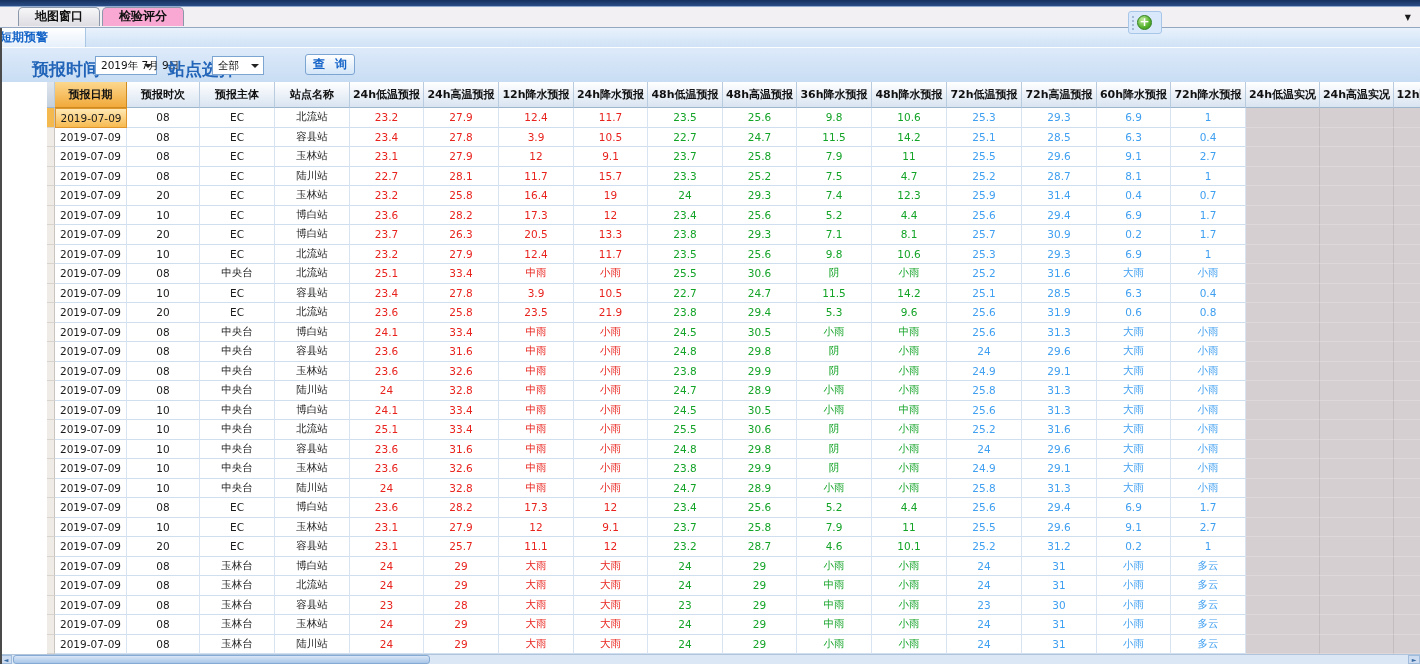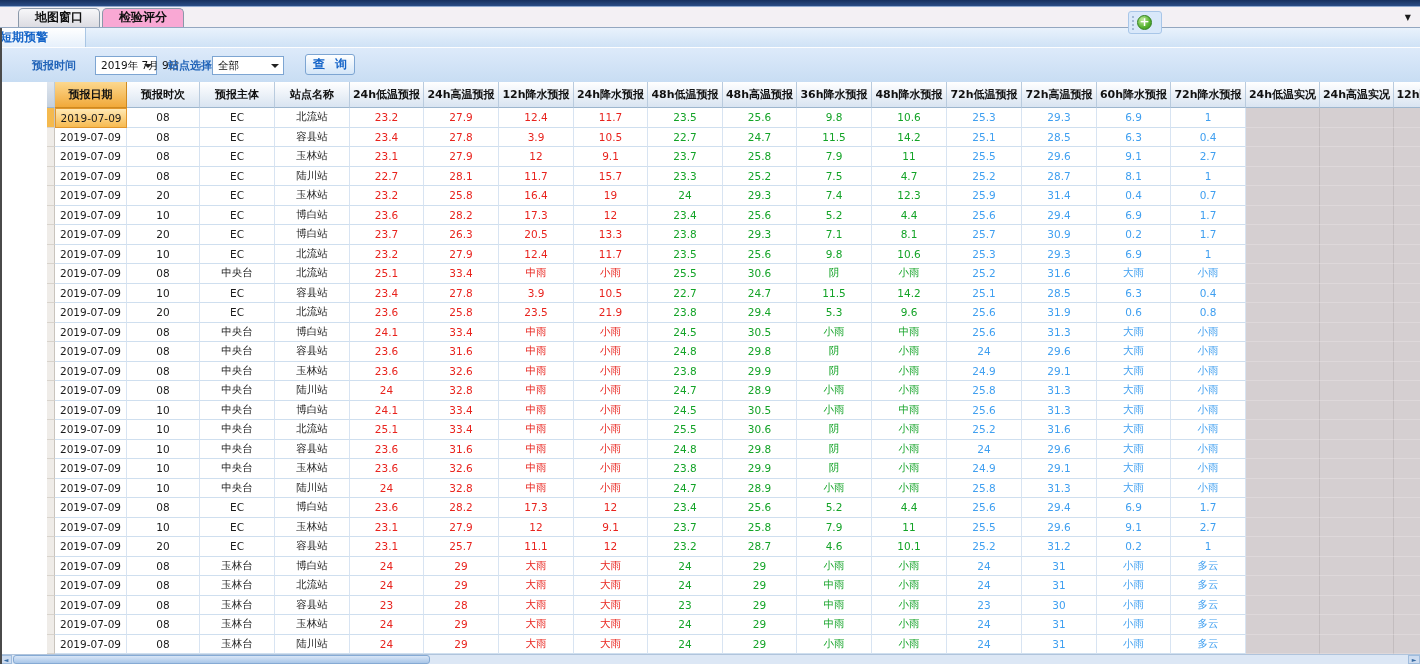--- a/index.html
+++ b/index.html
@@ -3,42 +3,42 @@
 <meta charset="utf-8">
 <style>
   * { margin:0; padding:0; box-sizing:border-box; }
   html,body { width:1420px; height:664px; overflow:hidden; }
   body { font-family:"DejaVu Sans","Liberation Sans",sans-serif; background:#fff; position:relative; }
 
   
   .titlebar { height:7px; background:linear-gradient(#16305e,#2a4d86); border-bottom:1px solid #8fa9cf; }
 
   
-  .tabbar { height:21px; background:#f3f0f4; border-bottom:1px solid #93a7c0; display:flex; align-items:center; padding-left:18px; position:relative; }
+  .tabbar { height:21px; background:#f3f0f4; border-bottom:1px solid #93a7c0; display:flex; align-items:flex-start; padding-left:18px; position:relative; }
   .tab { height:19px; line-height:17px; padding:0 16px; font-size:12px; font-weight:600; color:#111;
          border:1px solid #8a98a9; border-bottom:none; border-radius:5px 5px 0 0; margin-right:2px;
          background:linear-gradient(#f7f7f9,#dcdce2); cursor:default; }
   .tab.active { background:#f9a8d4; }
   .add-btn { position:absolute; left:1128px; top:4px; width:34px; height:23px; background:#d9e8fa;
              border:1px solid #a8c6e8; border-radius:3px; display:flex; align-items:center; gap:3px; padding-left:3px; }
   .grip { display:flex; flex-direction:column; gap:2px; }
   .grip i { width:2px; height:2px; background:#8fa8c8; border-radius:50%; }
   .plus-circle { width:15px; height:15px; border-radius:50%; border:1px solid #2f7f1c;
                  background:radial-gradient(circle at 35% 30%, #c2ec9e, #55b12e 60%, #3f9320);
                  color:#fff; font-size:12px; font-weight:bold; line-height:13px; text-align:center; }
   .corner-arrow { position:absolute; right:9px; top:6px; font-size:8px; color:#1a1a1a; }
 
   
   .subtabbar { height:20px; background:linear-gradient(#e9f2fc,#cfe2f6); border-bottom:1px solid #fdfdfe; display:flex; }
   .subtab { min-width:86px; line-height:19px; font-size:12px; font-weight:bold; color:#1464c8;
             background:linear-gradient(#ffffff,#e6f0fb); border-right:1px solid #a9c6e4; }
 
   
   .filterband { height:34px; background:linear-gradient(#ddeafa,#c8ddf3); position:relative; }
-  .flabel { position:absolute; top:10px; font-size:11px; font-weight:600; color:#2264b8; }
+  .flabel { position:absolute; top:10px; font-size:17px; font-weight:600; color:#2264b8; }
   .combo { position:absolute; top:8px; height:19px; background:#fff; border:1px solid #7da5d2;
            font-size:10.5px; color:#111; line-height:17px; padding:0 16px 0 5px; white-space:nowrap; }
   .combo::after { content:""; position:absolute; right:4px; top:7px; border:4px solid transparent; border-top-color:#222; }
   .query-btn { position:absolute; left:305px; top:6px; width:50px; height:21px; border:1px solid #7da5d2; border-radius:3px;
                background:linear-gradient(#ffffff,#d4e6f8); color:#1464c8; font-size:12px; font-weight:bold;
                text-align:center; line-height:19px; letter-spacing:3px; padding-left:3px; }
 
   
   table { border-collapse:separate; border-spacing:0; table-layout:fixed; width:1420px;margin-left:47px; }
   th { height:26px; font-size:11px; font-weight:600; color:#111; text-align:center;
@@ -89,21 +89,21 @@
 </div>
 
 <div class="subtabbar">
   <div class="subtab">短期预警</div>
 </div>
 
 <div class="filterband">
   <span class="flabel" style="left:32px">预报时间</span>
   <div class="combo" style="left:95px; width:62px;">2019年 7月 9日</div>
   <span class="flabel" style="left:168px">站点选择</span>
-  <div class="combo" style="left:212px; width:72px;">全部</div>
+  <div class="combo" style="left:212px; width:52px;">全部</div>
   <div class="query-btn">查 询</div>
 </div>
 
 <table>
   <colgroup id="cols">
       <col style="width: 8px;">
       <col style="width: 72px;">
       <col style="width: 73px;">
       <col style="width: 75px;">
       <col style="width: 75px;">

